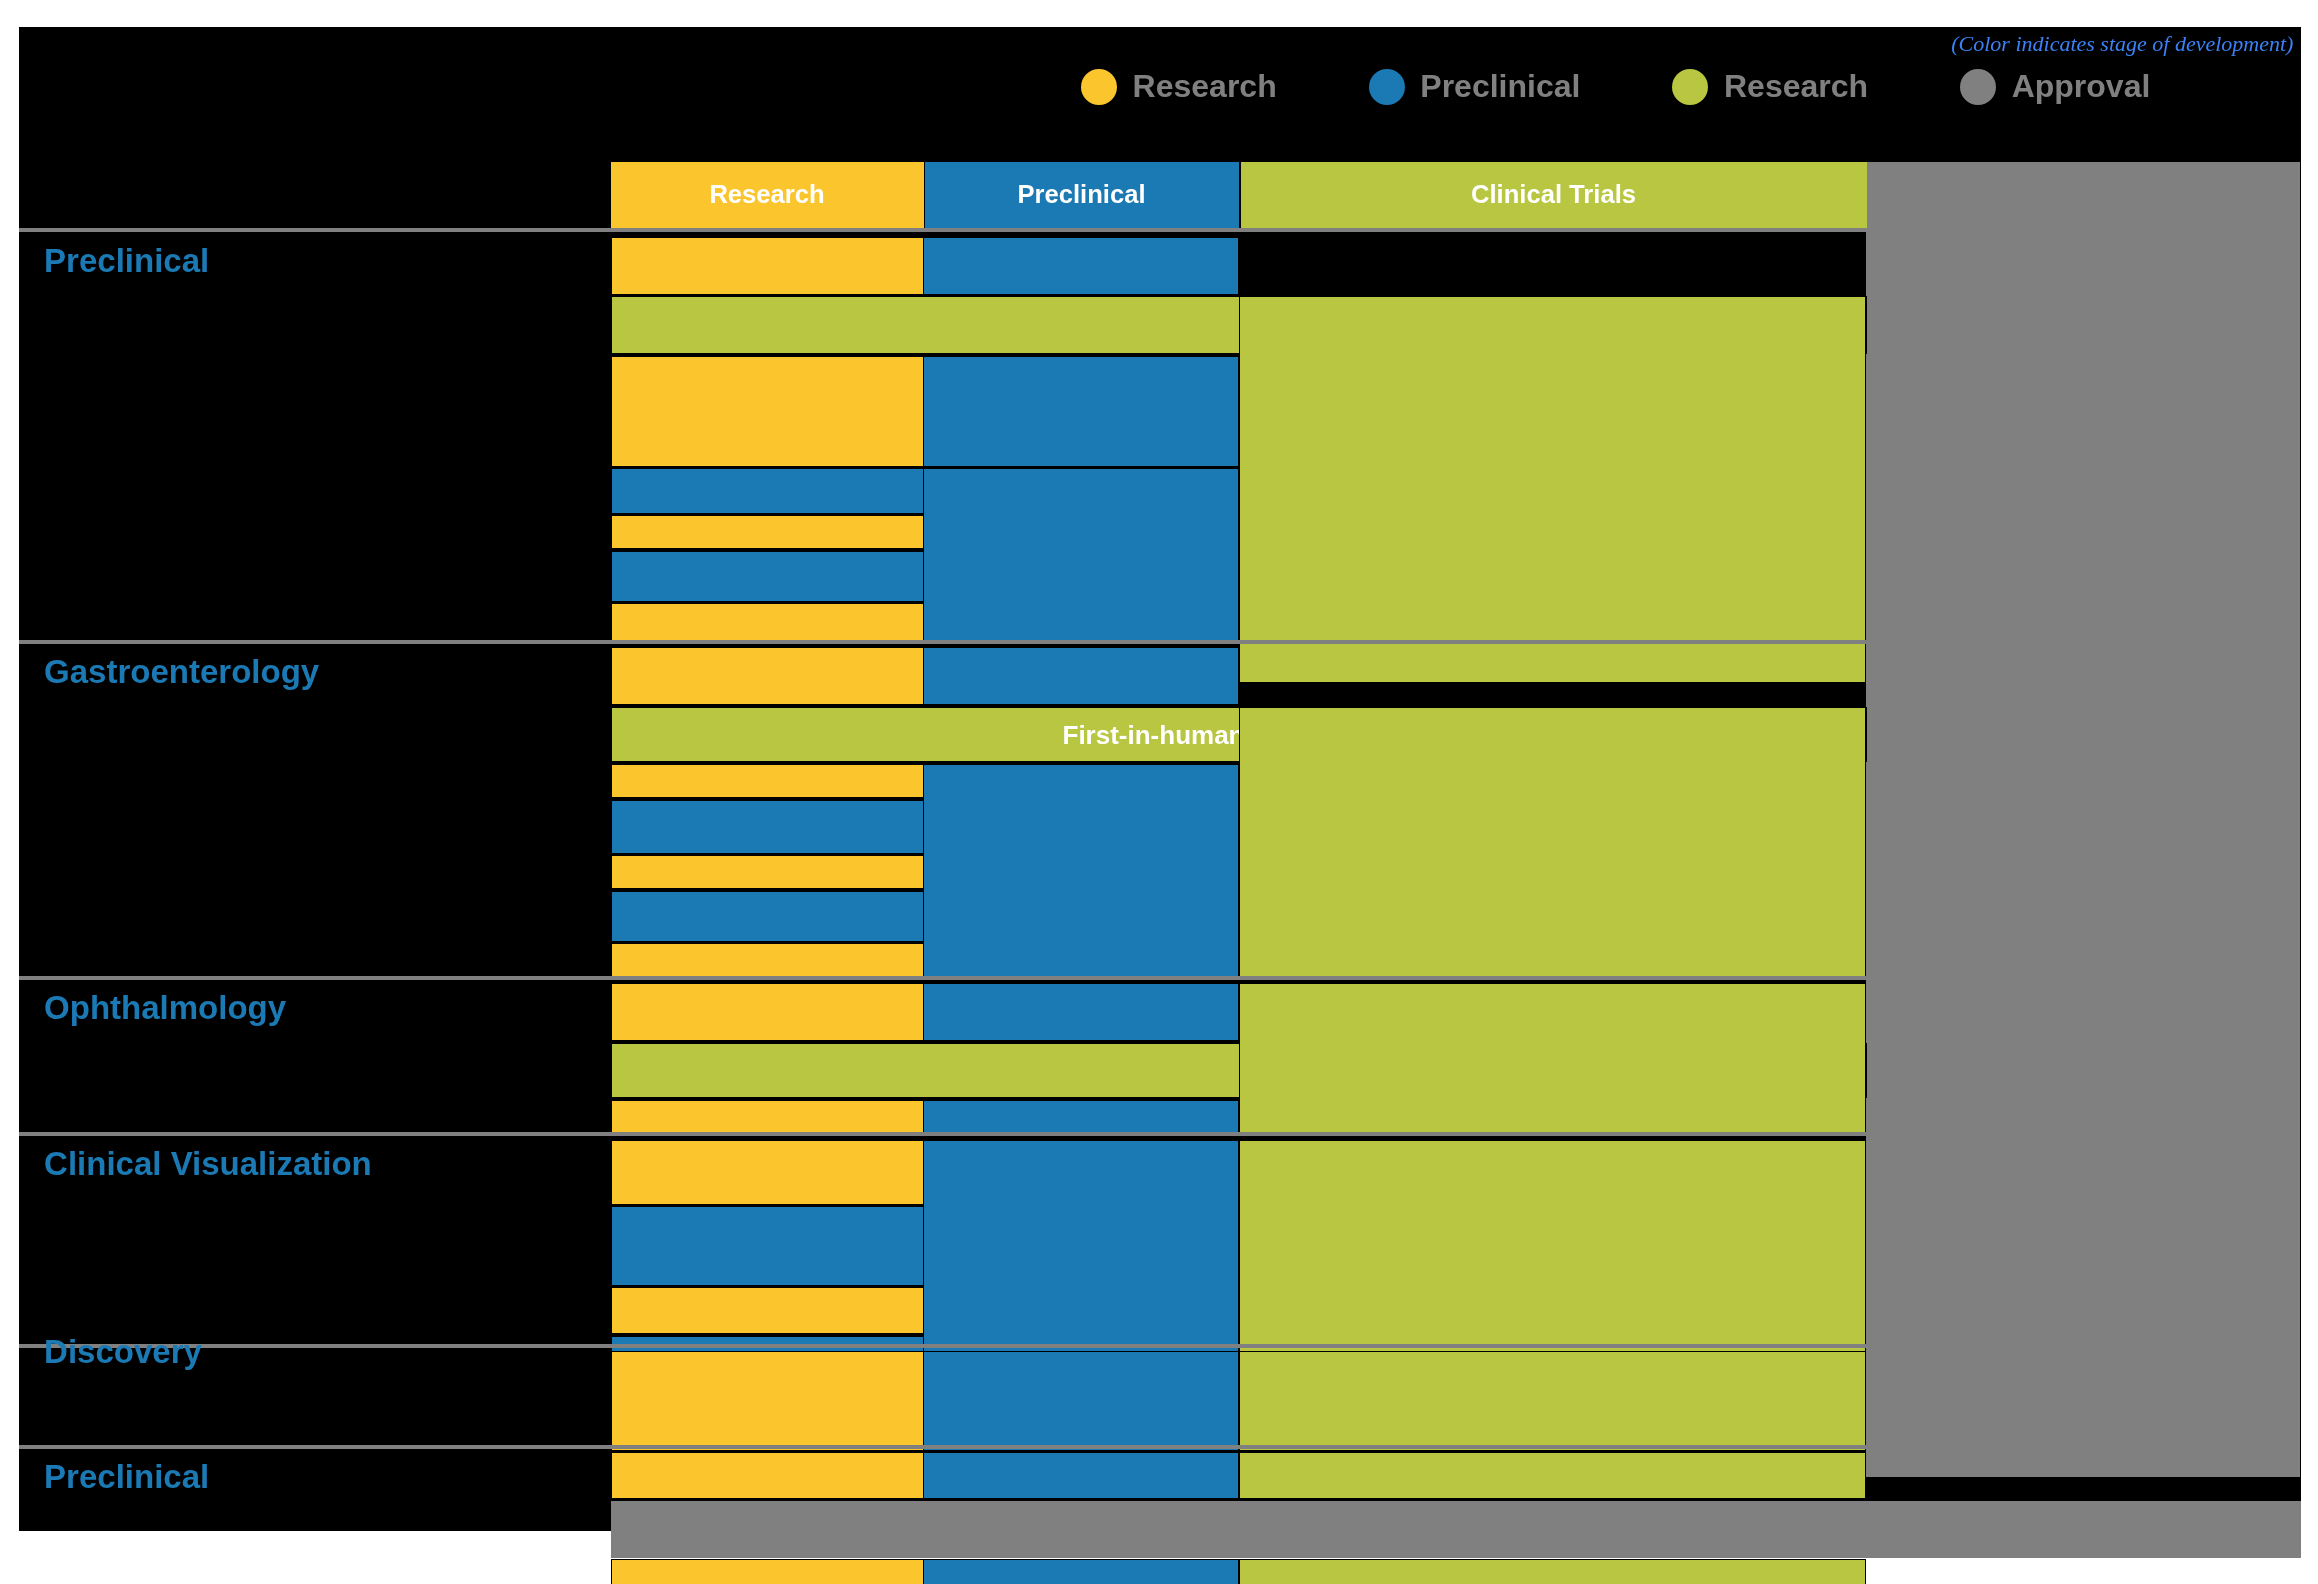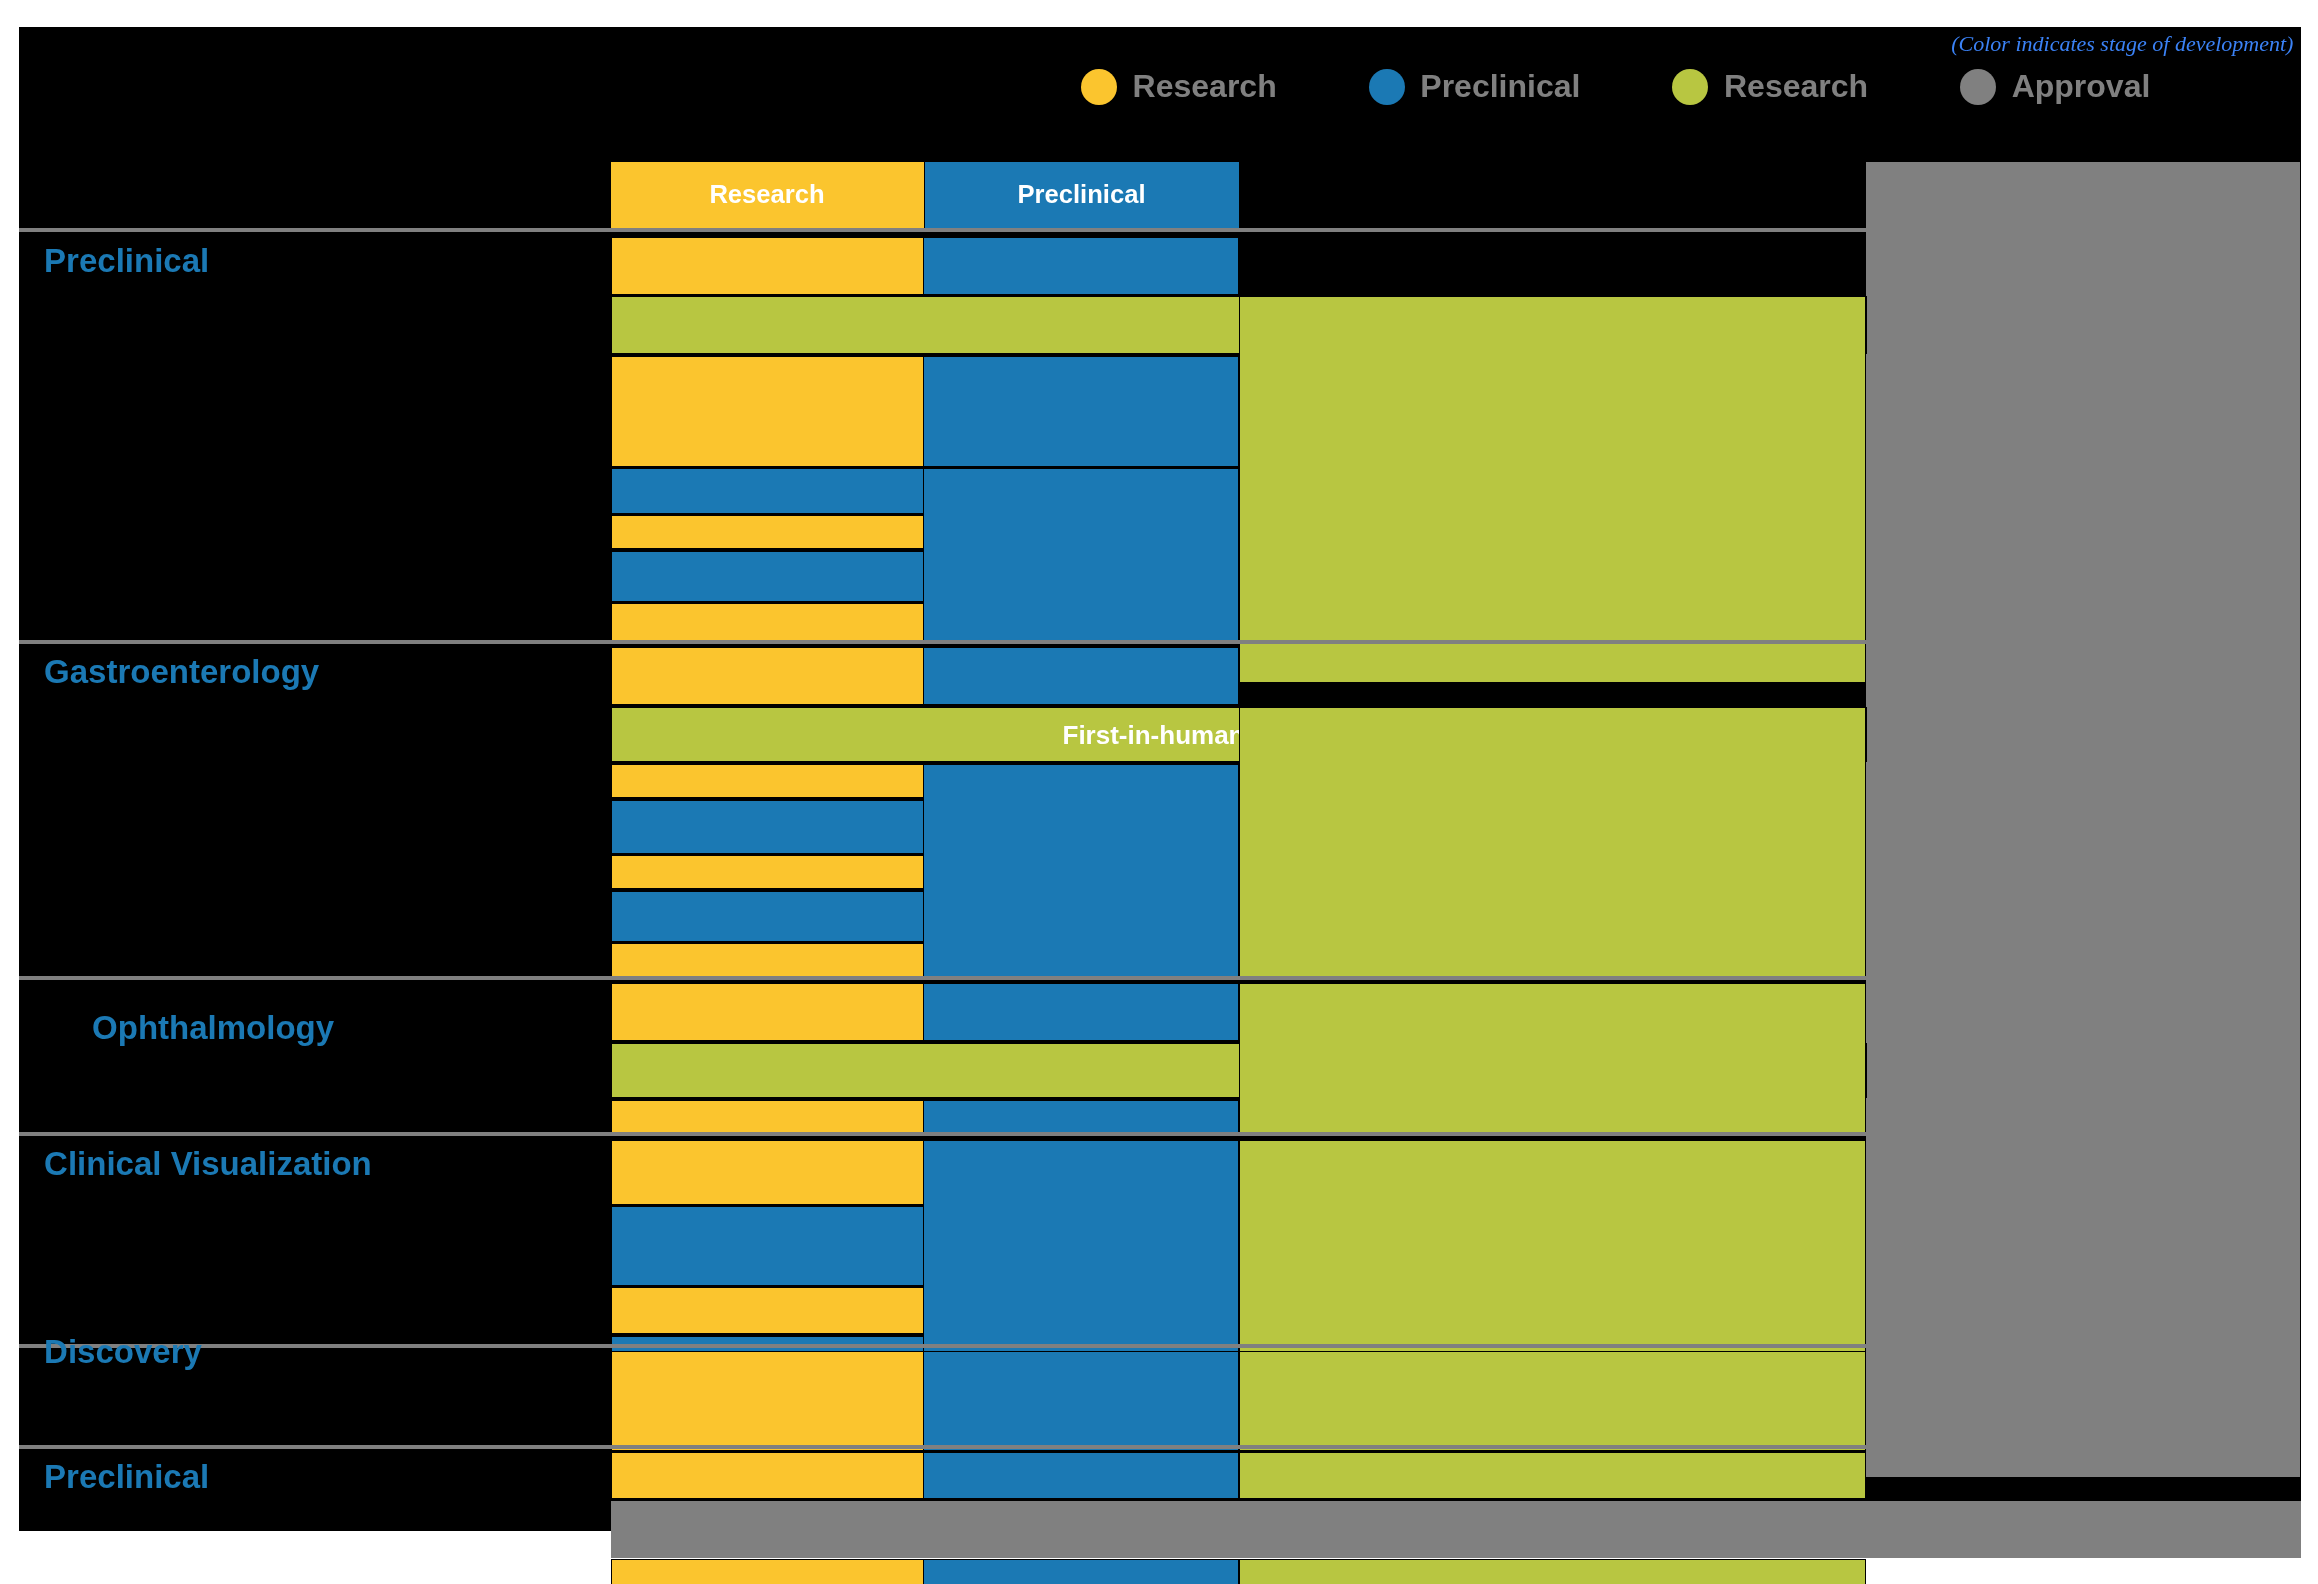--- a/index.html
+++ b/index.html
@@ -194,20 +194,23 @@
 
     <div class="approval-col"></div>
 
     <div class="col-headers">
       <div class="col-head research">
         <span>Research</span>
       </div>
       <div class="col-head preclin">
         <span>Preclinical</span>
       </div>
+      <div class="col-head clinical">
+        <span>Clinical Trials</span>
+      </div>
     </div>
 
     <div class="body-area">
 
       <div class="section-rule" style="top:0px;"></div>
       <div class="section-label" style="top:14.2px;">Preclinical</div>
 
       <div class="bar seg-research" style="left:592px; top:8.5px; width:313px; height:58px;"></div>
       <div class="bar seg-preclin" style="left:904px; top:8.5px; width:316px; height:58px;"></div>
 
@@ -237,21 +240,21 @@
 
       <div class="bar seg-research" style="left:592px; top:536px; width:313px; height:34px;"></div>
       <div class="bar seg-preclin" style="left:592px; top:572px; width:313px; height:54px;"></div>
       <div class="bar seg-research" style="left:592px; top:627px; width:313px; height:34px;"></div>
       <div class="bar seg-preclin" style="left:592px; top:663px; width:313px; height:51px;"></div>
       <div class="bar seg-research" style="left:592px; top:715px; width:313px; height:34px;"></div>
       <div class="bar seg-preclin" style="left:904px; top:536px; width:316px; height:213px;"></div>
       <div class="bar seg-clinical" style="left:1220px; top:479px; width:627px; height:270px;"></div>
 
       <div class="section-rule" style="top:748px;"></div>
-      <div class="section-label" style="top:781px;margin-left:48px;">Ophthalmology</div>
+      <div class="section-label" style="top:761px;">Ophthalmology</div>
 
       <div class="bar seg-research" style="left:592px; top:755px; width:313px; height:58px;"></div>
       <div class="bar seg-preclin" style="left:904px; top:755px; width:316px; height:58px;"></div>
       <div class="bar seg-clinical" style="left:592px; top:815px; width:1256px; height:55px;"></div>
       <div class="bar seg-research" style="left:592px; top:872px; width:313px; height:34px;"></div>
       <div class="bar seg-preclin" style="left:904px; top:872px; width:316px; height:34px;"></div>
       <div class="bar seg-clinical" style="left:1220px; top:755px; width:627px; height:151px;"></div>
 
       <div class="section-rule" style="top:904px;"></div>
       <div class="section-label" style="top:917px;">Clinical Visualization</div>

